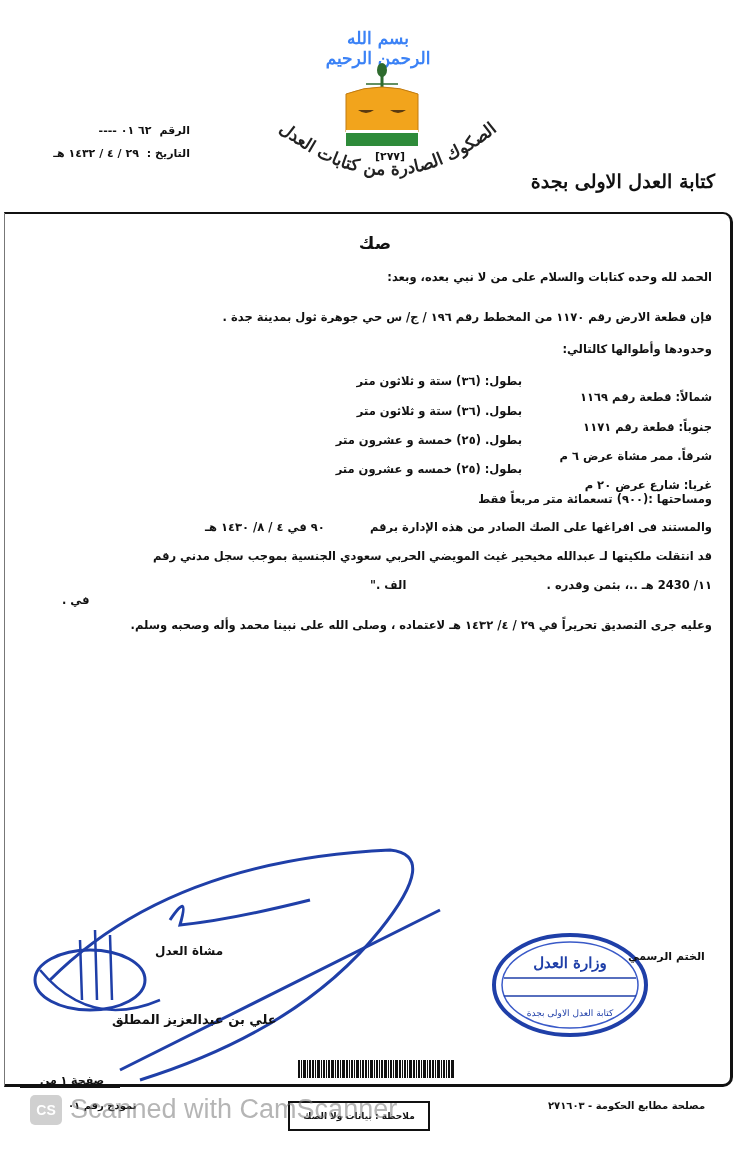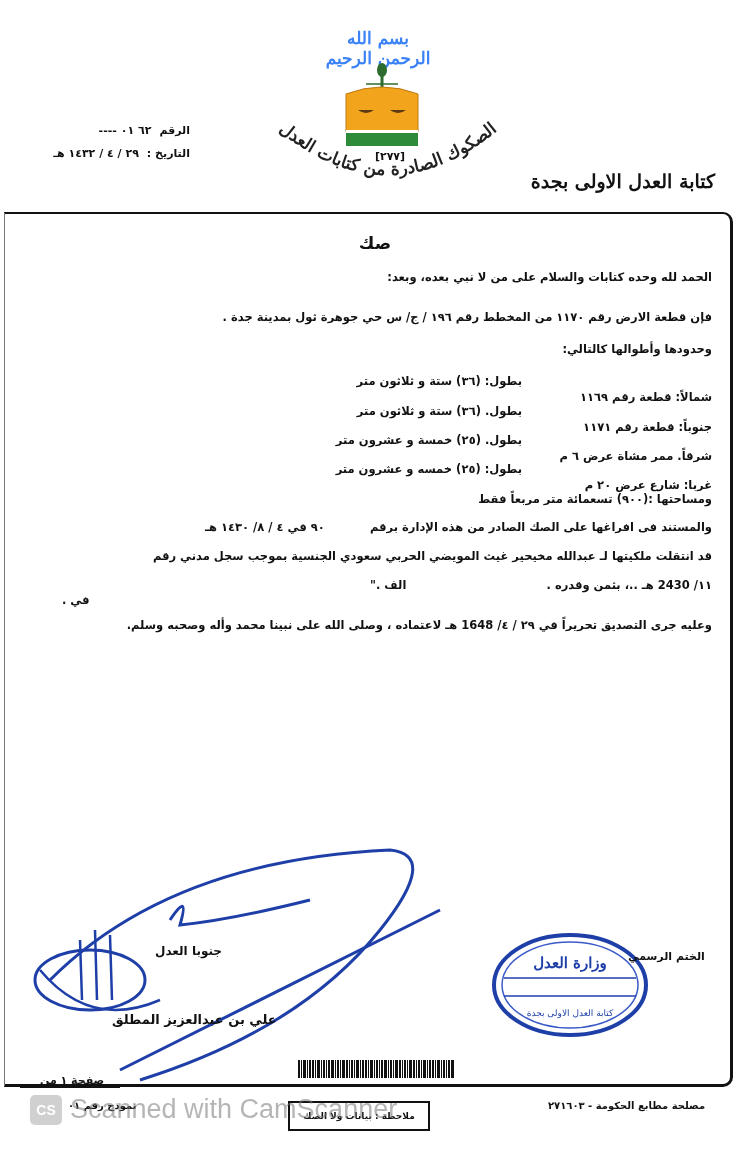--- a/index.html
+++ b/index.html
@@ -117,32 +117,32 @@
 <div class="abs line" style="top:492px">ومساحتها :(٩٠٠) تسعمائة متر مربعاً فقط</div>
 <div class="abs line" style="top:520px">والمستند فى افراغها على الصك الصادر من هذه الإدارة برقم</div>
 <div class="abs" style="left:205px; top:520px; font-size:11.5px; font-weight:bold; direction:rtl;">٩٠ في ٤ / ٨/ ١٤٣٠ هـ</div>
 
 <div class="abs line" style="top:549px">قد انتقلت ملكيتها لـ عبدالله مخيحير غيث المويضي الحربي سعودي الجنسية بموجب سجل مدني رقم</div>
 <div class="abs" style="left:62px; top:549px; font-size:11.5px; font-weight:bold; direction:rtl;margin-top:44px;">في .</div>
 
 <div class="abs line" style="top:578px">١١/ 2430 هـ ..، بثمن وقدره .</div>
 <div class="abs" style="left:370px; top:578px; font-size:11.5px; font-weight:bold; direction:rtl;">الف ."</div>
 
-<div class="abs line" style="top:618px">وعليه جرى التصديق تحريراً في ٢٩ / ٤/ 1648 هـ لاعتماده ، وصلى الله على نبينا محمد وأله وصحبه وسلم.</div>
+<div class="abs line" style="top:618px">وعليه جرى التصديق تحريراً في ٢٩ / ٤/ ١٤٣٢ هـ لاعتماده ، وصلى الله على نبينا محمد وأله وصحبه وسلم.</div>
 
 <svg class="abs signature" viewBox="0 0 430 260">
   <path d="M30 150 Q150 30 370 20 Q420 25 360 100 Q280 200 120 250" fill="none" stroke="#1f3fa8" stroke-width="3"></path>
   <path d="M150 90 Q170 60 160 95 Q210 90 290 70" fill="none" stroke="#1f3fa8" stroke-width="3"></path>
   <ellipse cx="70" cy="150" rx="55" ry="30" fill="none" stroke="#1f3fa8" stroke-width="3"></ellipse>
   <path d="M60 110 L62 170 M75 100 L77 170 M90 105 L92 170" stroke="#1f3fa8" stroke-width="2.5"></path>
   <path d="M20 140 Q70 200 140 170" fill="none" stroke="#1f3fa8" stroke-width="2.5"></path>
   <path d="M100 240 L420 80" stroke="#1f3fa8" stroke-width="3"></path>
 </svg>
 
-<div class="abs notary-label rtl">جنوبا العدل</div>
+<div class="abs notary-label rtl">مشاة العدل</div>
 <div class="abs notary-name rtl">علي بن عبدالعزيز المطلق</div>
 
 <svg class="abs seal" viewBox="0 0 160 110">
   <ellipse cx="80" cy="55" rx="76" ry="50" fill="none" stroke="#1f3fa8" stroke-width="4"></ellipse>
   <ellipse cx="80" cy="55" rx="68" ry="43" fill="none" stroke="#3a5ac8" stroke-width="1.5"></ellipse>
   <line x1="14" y1="48" x2="146" y2="48" stroke="#1f3fa8" stroke-width="1.5"></line>
   <line x1="14" y1="66" x2="146" y2="66" stroke="#1f3fa8" stroke-width="1.5"></line>
   <text x="80" y="38" text-anchor="middle" font-family="DejaVu Serif, serif" font-size="15" font-weight="bold" fill="#1f3fa8">وزارة العدل</text>
   <text x="80" y="86" text-anchor="middle" font-family="DejaVu Serif, serif" font-size="9" fill="#1f3fa8">كتابة العدل الاولى بجدة</text>
 </svg>

